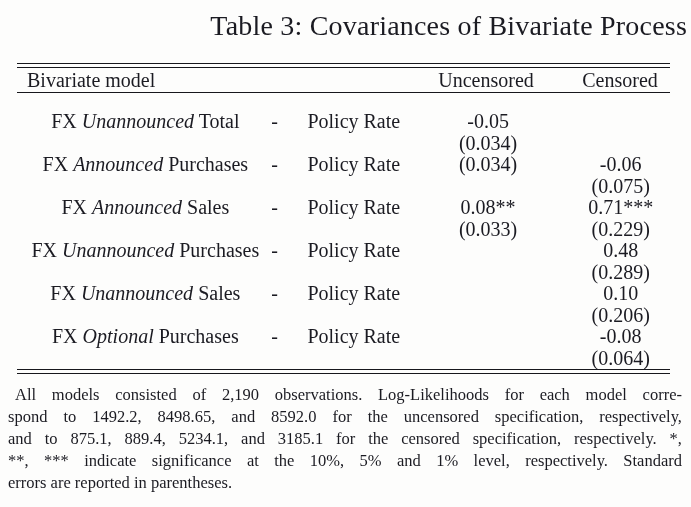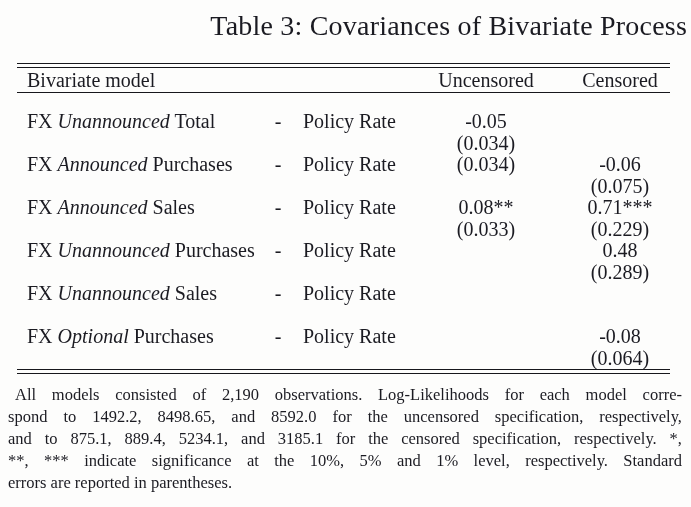--- a/index.html
+++ b/index.html
@@ -39,24 +39,24 @@
     position:relative;height:24px;line-height:24px;
   }
   .h-model{position:absolute;left:10px;top:0;}
   .h-unc{position:absolute;left:419px;top:0;width:100px;text-align:center;}
   .h-cen{position:absolute;left:553px;top:0;width:100px;text-align:center;}
 
   .tbody{padding-top:18px;padding-bottom:0;}
   .row{display:flex;height:43px;}
   .cell{box-sizing:border-box;}
   .l1,.l2{height:21.5px;line-height:21.5px;white-space:nowrap;}
-  .c-name{width:250px;padding-left:10px;}
+  .c-name{width:250px;padding-left:10px;text-align:center;}
   .c-name i{font-style:italic;}
   .c-dash{width:22px;text-align:center;}
-  .c-rate{width:120px;margin-left:14px;}
+  .c-rate{width:120px;margin-left:22px;}
   .c-unc{width:100px;margin-left:13px;text-align:center;}
   .c-cen{width:100px;margin-left:34px;text-align:center;}
 
   .footnote{
     position:absolute;left:8px;top:384px;width:674px;
     font-size:16.5px;line-height:22px;
   }
   .fn-line{
     text-align:justify;
     text-align-last:justify;
@@ -169,20 +169,24 @@
         </div>
         <div class="cell c-dash">
             <div class="l1">-</div>
           </div>
         <div class="cell c-rate">
             <div class="l1">Policy Rate</div>
           </div>
         <div class="cell c-unc">
           <div class="l1"></div>
           <div class="l2"></div>
+        </div>
+        <div class="cell c-cen">
+          <div class="l1">0.10</div>
+          <div class="l2">(0.206)</div>
         </div>
       </div>
 
       <div class="row">
         <div class="cell c-name">
           <div class="l1"><span>FX</span> <i>Optional</i> <span>Purchases</span></div>
         </div>
         <div class="cell c-dash">
             <div class="l1">-</div>
           </div>

